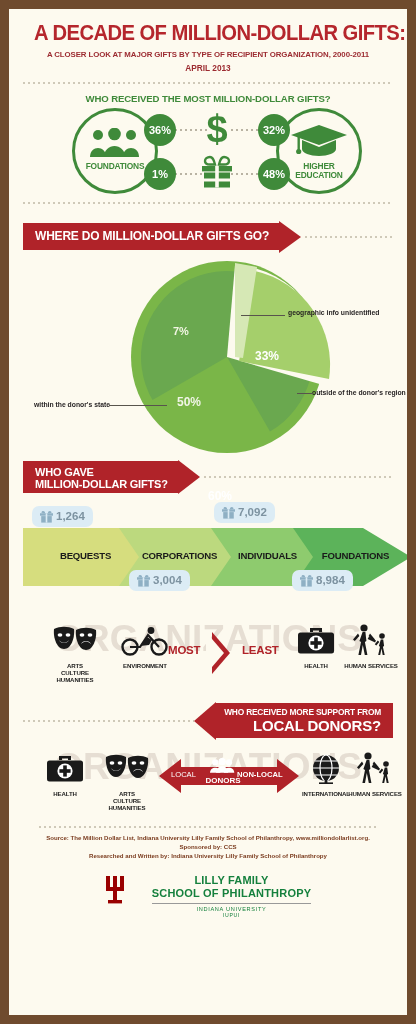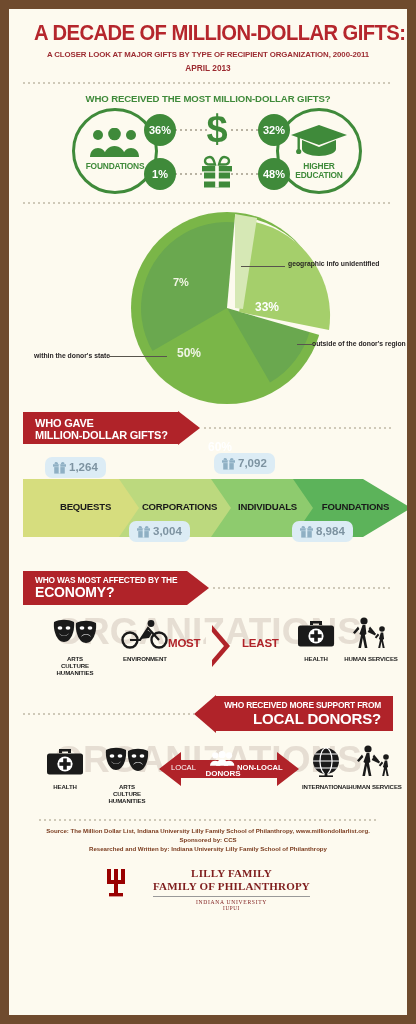--- a/index.html
+++ b/index.html
@@ -138,21 +138,21 @@
   }
 
   
   .foot{text-align:center;}
   .foot p{margin:0;font-size:6.1px;font-weight:bold;color:#7a3b1e;line-height:1.5;}
   .logos{display:flex;align-items:center;justify-content:center;gap:30px;margin-top:14px;}
   .ccs-txt{color:#1f3a6e;font-weight:bold;font-size:28px;letter-spacing:-1px;
     font-family:"Liberation Serif",serif;}
   .ccs-tag{font-size:4.6px;color:#1f3a6e;letter-spacing:.1px;margin-top:-2px;text-align:center;}
   .iu-block{display:flex;align-items:flex-start;gap:7px;}
-  .iu-txt{font-family:Liberation Serif, serif;color:#7f1d1d;margin-left:20px;}
+  .iu-txt{font-family:Liberation Sans, sans-serif;color:#15803d;margin-left:20px;}
   .iu-l1{font-size:11px;font-weight:bold;line-height:1.18;letter-spacing:.2px;}
   .iu-l2{font-size:5.6px;letter-spacing:.7px;margin-top:3px;border-top:1px solid #999;padding-top:2px;}
   .iu-l3{font-size:5.2px;letter-spacing:.6px;}
 </style>
 </head>
 <body>
 
 <div class="frame">
 <div class="inner">
 
@@ -220,20 +220,25 @@
     </div>
 
     <div class="pct p36">36%</div>
     <div class="pct p1">1%</div>
     <div class="pct p32">32%</div>
     <div class="pct p48">48%</div>
   </div>
 
   <div class="dotline" style="margin:0 14px;"></div>
 
+  <div class="banner-row" style="margin-top:17px;">
+    <div class="banner left-b" style="font-size:12px;padding:7px 10px 7px 12px;">WHERE DO MILLION-DOLLAR GIFTS GO?</div>
+    <div class="tri-r" style="border-top-width:16px;border-bottom-width:16px;"></div>
+    <div class="banner-tail dotline" style="margin-right:14px;"></div>
+  </div>
 
   <div class="pie-area">
 
     <svg width="240" height="200" viewBox="0 0 240 200" style="position:absolute;left:108px;top:4px;">
 
       <circle cx="110" cy="100" r="96" fill="#7ab648"></circle>
 
       <path d="M110 100 L110 14 A86 86 0 1 0 196 100 Z" fill="#6aa84f" transform="rotate(150 110 100)"></path>
 
       <path d="M110 100 L118 8 A96 96 0 0 1 206 128 Z" fill="#fdfaef"></path>
@@ -284,21 +289,21 @@
     <div class="seg" style="left:110px;width:100px;">
       <span>CORPORATIONS</span>
         </div>
     <div class="seg" style="left:203px;width:90px;">
       <span>INDIVIDUALS</span>
         </div>
     <div class="seg" style="left:288px;width:96px;">
       <span>FOUNDATIONS</span>
         </div>
 
-    <div class="bubble" style="left:36px;top:12px;padding-left:8px;">
+    <div class="bubble" style="left:23px;top:12px;padding-left:8px;">
       <svg width="13" height="13" viewBox="0 0 16 16">
         <g fill="#8fb0c4">
               <rect x="0" y="4" width="16" height="3"></rect>
               <rect x="1.5" y="7.5" width="13" height="8"></rect>
         <rect x="7" y="4" width="2" height="11.5" fill="#dcecf5"></rect>
         <path d="M4 1.2c-1.4 0-2.2.9-2.2 1.7S2.6 4 4 4h2.4C6 2.2 5.4 1.2 4 1.2zm8 0c-1.4 0-2 1-2.4 2.8H12c1.4 0 2.2-.4 2.2-1.1S13.4 1.2 12 1.2z"></path>
             </g>
       </svg>
       <b>1,264</b>
     </div>
@@ -330,28 +335,20 @@
               <rect x="0" y="4" width="16" height="3"></rect>
               <rect x="1.5" y="7.5" width="13" height="8"></rect>
         <rect x="7" y="4" width="2" height="11.5" fill="#dcecf5"></rect>
         <path d="M4 1.2c-1.4 0-2.2.9-2.2 1.7S2.6 4 4 4h2.4C6 2.2 5.4 1.2 4 1.2zm8 0c-1.4 0-2 1-2.4 2.8H12c1.4 0 2.2-.4 2.2-1.1S13.4 1.2 12 1.2z"></path>
             </g>
       </svg>
       <b>8,984</b>
     </div>
   </div>
 
-  <div class="banner-row" style="margin-top:8px;">
-    <div class="banner left-b" style="padding:5px 10px 5px 12px;">
-      <div style="font-size:8.4px;">WHO WAS MOST AFFECTED BY THE</div>
-      <div style="font-size:14px;line-height:1.05;">ECONOMY?</div>
-    </div>
-    <div class="tri-r"></div>
-    <div class="banner-tail dotline" style="margin-right:14px;"></div>
-  </div>
 
   <div style="position:relative;height:86px;">
     <div class="watermark" style="top:6px;">ORGANIZATIONS</div>
 
     <div class="iconcol" style="left:32px;top:14px;width:68px;">
       <svg width="46" height="30" viewBox="0 0 46 30">
         <g fill="#1a1a1a">
           <path d="M2 3c6-3 14-3 20 0 1 9-3 20-10 20S1 12 2 3z"></path>
           <path d="M24 4c6-3 14-3 20 0 1 9-3 20-10 20s-11-11-10-20z"></path>
         </g>
@@ -525,21 +522,21 @@
             <rect x="1" y="2" width="4" height="13"></rect>
                 <rect x="8" y="2" width="4" height="13"></rect>
                 <rect x="15" y="2" width="4" height="13"></rect>
             <rect x="1" y="13" width="18" height="4"></rect>
             <rect x="8" y="15" width="4" height="13"></rect>
             <rect x="3" y="26" width="14" height="3.4"></rect>
           </g>
         </svg>
         <div class="iu-txt">
           <div class="iu-l1">LILLY FAMILY</div>
-          <div class="iu-l1">FAMILY OF PHILANTHROPY</div>
+          <div class="iu-l1">SCHOOL OF PHILANTHROPY</div>
           <div class="iu-l2">INDIANA UNIVERSITY</div>
           <div class="iu-l3">IUPUI</div>
         </div>
       </div>
     </div>
   </div>
 
 </div>
 </div>
 

